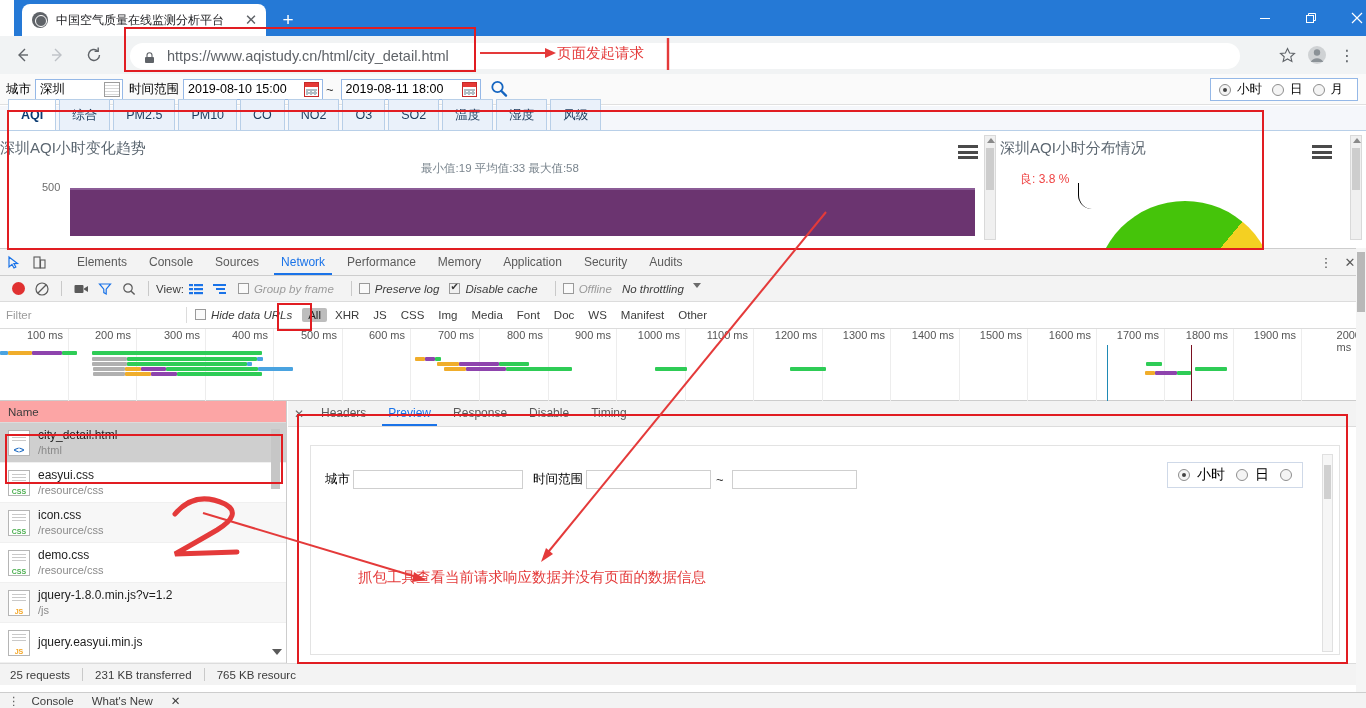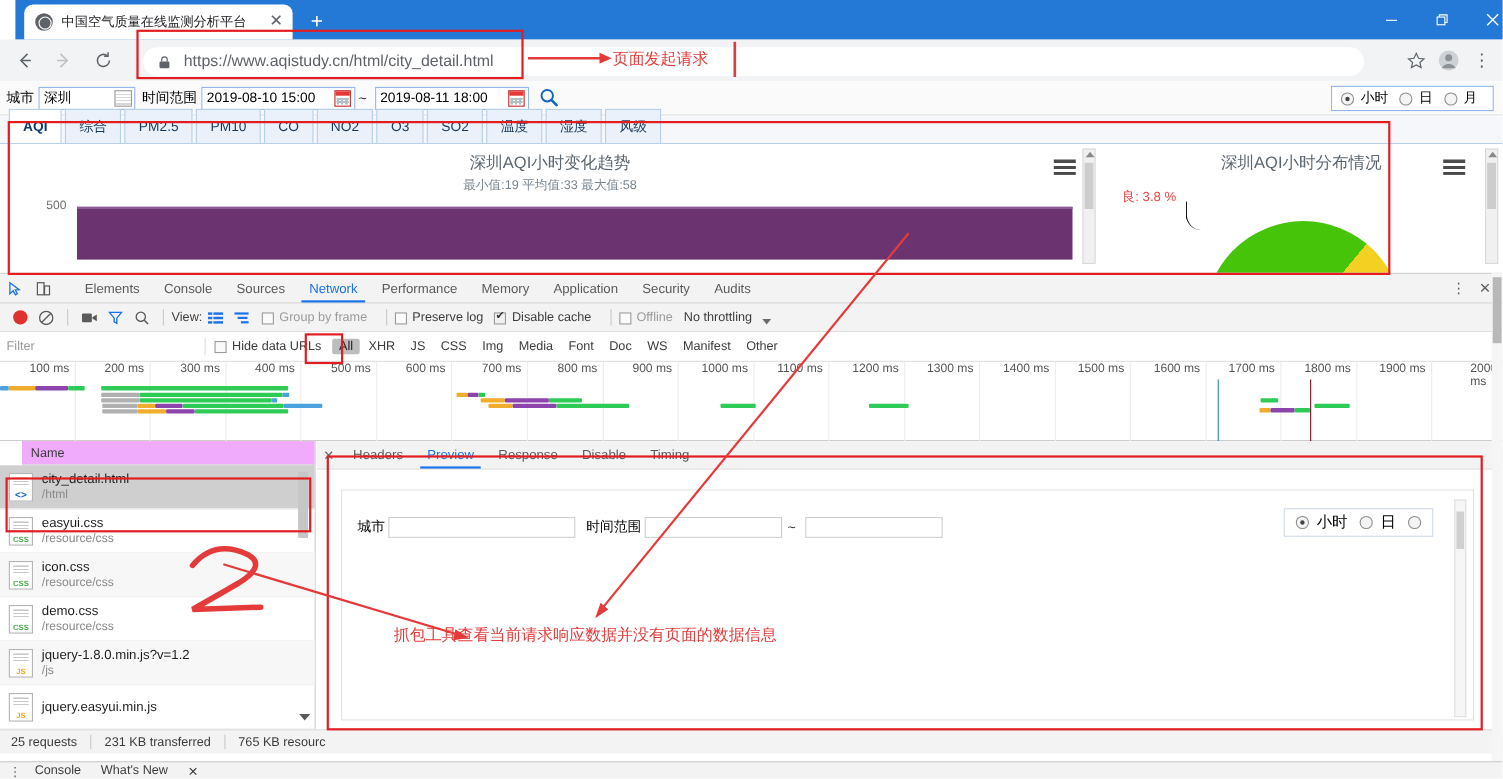--- a/index.html
+++ b/index.html
@@ -118,21 +118,21 @@
              align-items: flex-end; padding-left: 8px; }
   .ptab { height: 24px; padding: 15px 12px; font-size: 12.5px; color: #1b3a5c;
           border: 1px solid #b8cfe8; border-bottom: none; background: #eaf1fa;
           display: flex; align-items: center; margin-right: 3px; }
   .ptab.active { background: #fff; color: #0b3c72; font-weight: bold; }
 
   .charts { position: absolute; left: 0; top: 57px; width: 1366px; height: 117px;
             background: #fff; display: flex; }
   .chart-left { position: relative; width: 1000px; height: 117px; }
   .chart-right { position: relative; width: 366px; height: 117px; }
-  .chart-title { text-align: center; font-size: 15px; color: #5b6670; padding-top: 8px; }
+  .chart-title { font-size: 15px; color: #5b6670; padding-top: 8px; }
   .chart-sub { text-align: center; font-size: 11.5px; color: #7a858e; padding-top: 3px; }
   .hamb { position: absolute; right: 22px; top: 14px; width: 20px; height: 14px;
           background: linear-gradient(to bottom, #4a4a4a 0 3px, transparent 3px 5.5px,
             #4a4a4a 5.5px 8.5px, transparent 8.5px 11px, #4a4a4a 11px 14px); }
   .hamb.r2 { right: 34px; }
   .yaxis-lbl { position: absolute; left: 42px; top: 50px; font-size: 11px; color: #6d6d6d; }
   .band { position: absolute; left: 70px; top: 57px; width: 905px; height: 48px;
           background: #6b3470; border-top: 2px solid #8b5c96; }
   .vscroll { position: absolute; top: 4px; width: 12px; height: 105px;
              background: #f0f0f0; border: 1px solid #d9d9d9; }
@@ -173,21 +173,21 @@
             color: #3c3c3c; }
   .rec-dot { width: 13px; height: 13px; border-radius: 50%; background: #e03131; }
   .ntb-ico { width: 24px; height: 24px; display: flex; align-items: center;
             justify-content: center; color: #5a5a5a; }
   .ntb-sep { width: 1px; height: 15px; background: #c9c9c9; margin: 0 7px; }
   .cbx { width: 11px; height: 11px; border: 1px solid #9a9a9a; background: #fafafa;
          display: inline-block; position: relative; margin-right: 5px; }
   .cbx.on { background: #f0f0f0; }
   .cbx.on::after { content: "✔"; position: absolute; left: 0px; top: -3px;
          font-size: 10px; color: #333; line-height: 12px; }
-  .ntb-item { display: flex; align-items: flex-end; margin-right: 10px; }
+  .ntb-item { display: flex; align-items: flex-start; margin-right: 10px; font-style: italic; }
   .ntb-item.muted { color: #9b9b9b; }
   .caret { width: 0; height: 0; border-left: 4px solid transparent;
          border-right: 4px solid transparent; border-top: 5px solid #6b6b6b;
          margin-left: 9px; }
 
   .filter-bar { position: absolute; left: 0; top: 53px; width: 1366px; height: 27px;
          background: #fff; border-bottom: 1px solid #dcdcdc;
          display: flex; align-items: center; font-size: 11.5px; color: #3c3c3c; }
   .filter-input { width: 172px; margin-left: 6px; font-size: 11.5px; color: #9b9b9b; }
   .fsep { width: 1px; height: 16px; background: #dcdcdc; margin: 0 8px; }
@@ -199,21 +199,21 @@
   .tl-ruler { position: absolute; left: 0; top: 0; width: 1366px; height: 20px; }
   .tl-tick { position: absolute; top: 0; font-size: 11px; color: #555;
          transform: translateX(-100%); padding-right: 5px; }
   .tl-grid { position: absolute; top: 0; width: 1px; height: 72px; background: #ededed; }
   .wf { position: absolute; height: 4px; border-radius: 1px; }
 
   .listpane { position: absolute; left: 0; top: 152px; width: 287px; height: 262px;
          background: #fff; border-right: 1px solid #cdcdcd; }
   .lp-head { height: 22px; border-bottom: 1px solid #dcdcdc; font-size: 11.5px;
          color: #3c3c3c; display: flex; align-items: center; padding-left: 8px;
-         background: #f0abfc; margin-left: 20px; }
+         background: #fca5a5; }
   .lp-row { height: 40px; display: flex; align-items: center; padding-left: 8px;
          border-bottom: 1px solid #f0f0f0; }
   .lp-row.alt { background: #f7f7f7; }
   .lp-row.sel { background: #cfcfcf; }
   .fileico { width: 22px; height: 26px; border: 1px solid #b5b5b5; background: #fff;
          flex: 0 0 22px; position: relative; font-size: 7px; font-weight: bold;
          display: flex; align-items: flex-end; justify-content: center; }
   .fileico::before { content: ""; position: absolute; left: 3px; top: 3px; right: 3px;
          height: 8px; background: repeating-linear-gradient(to bottom,
          #c9c9c9 0 1px, transparent 1px 3px); }

